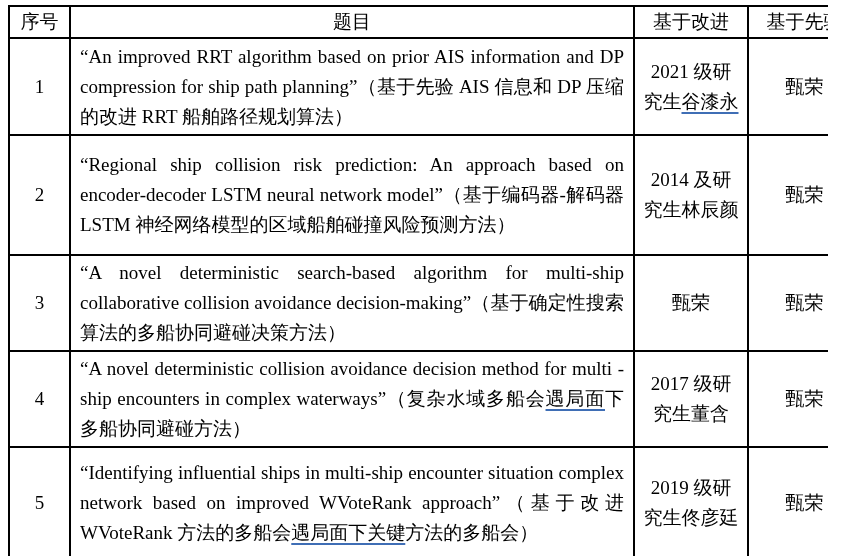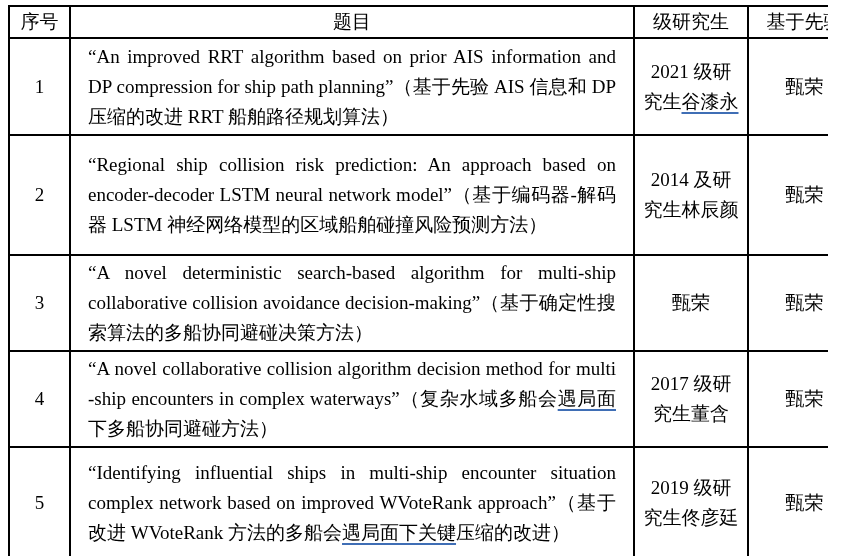--- a/index.html
+++ b/index.html
@@ -36,21 +36,21 @@
     text-align: center;
     height: 30px;
     padding: 0 2px;
   }
   .td-no, .td-fa, .td-ca {
     text-align: center;
   }
   .td-title {
     text-align: justify;
     text-justify: inter-word;
-    padding: 2px 17px;
+    padding: 2px 9px;
   }
   .td-fa {
     padding: 2px 7px;
   }
   .td-ca {
     padding: 2px 4px;
   }
   
   tbody tr:nth-child(1) { height: 97px; }
   tbody tr:nth-child(2) { height: 120px; }
@@ -72,21 +72,21 @@
     <colgroup>
       <col style="width:61px">
       <col style="width:564px">
       <col style="width:114px">
       <col style="width:113px">
     </colgroup>
     <thead>
       <tr>
         <th>序号</th>
         <th>题目</th>
-        <th>级研究生</th>
+        <th>基于改进</th>
         <th>基于先验</th>
       </tr>
     </thead>
     <tbody id="rows">
         <tr>
           <td class="td-no">1</td>
           <td class="td-title"><span>“An improved RRT algorithm based on prior AIS information and DP compression for ship path planning”（基于先验 AIS 信息和 DP 压缩的改进 RRT 船舶路径规划算法）</span></td>
           <td class="td-fa"><span>2021 级研究生</span><span class="u">谷漆永</span></td>
           <td class="td-ca">甄荣</td>
         </tr>
@@ -97,25 +97,25 @@
           <td class="td-ca">甄荣</td>
         </tr>
         <tr>
           <td class="td-no">3</td>
           <td class="td-title"><span>“A novel deterministic search-based algorithm for multi-ship collaborative collision avoidance decision-making”（基于确定性搜索算法的多船协同避碰决策方法）</span></td>
           <td class="td-fa"><span>甄荣</span></td>
           <td class="td-ca">甄荣</td>
         </tr>
         <tr>
           <td class="td-no">4</td>
-          <td class="td-title"><span>“A novel collaborative collision algorithm decision method for multi -ship encounters in complex waterways”（复杂水域多船会</span><span class="u">遇局面</span><span>下多船协同避碰方法）</span></td>
+          <td class="td-title"><span>“A novel deterministic collision avoidance decision method for multi -ship encounters in complex waterways”（复杂水域多船会</span><span class="u">遇局面</span><span>下多船协同避碰方法）</span></td>
           <td class="td-fa"><span>2017 级研究生董含</span></td>
           <td class="td-ca">甄荣</td>
         </tr>
         <tr>
           <td class="td-no">5</td>
-          <td class="td-title"><span>“Identifying influential ships in multi-ship encounter situation complex network based on improved WVoteRank approach”（基于改进 WVoteRank 方法的多船会</span><span class="u">遇局面下关键</span><span>压缩的改进）</span></td>
+          <td class="td-title"><span>“Identifying influential ships in multi-ship encounter situation complex network based on improved WVoteRank approach”（基于改进 WVoteRank 方法的多船会</span><span class="u">遇局面下关键</span><span>方法的多船会）</span></td>
           <td class="td-fa"><span>2019 级研究生佟彦廷</span></td>
           <td class="td-ca">甄荣</td>
         </tr>
       </tbody>
   </table>
 </div>
 
 </body></html>

